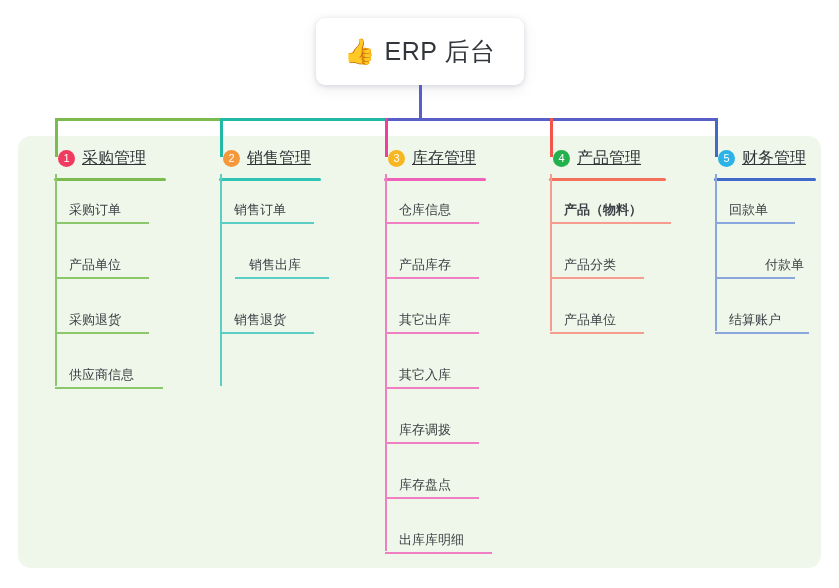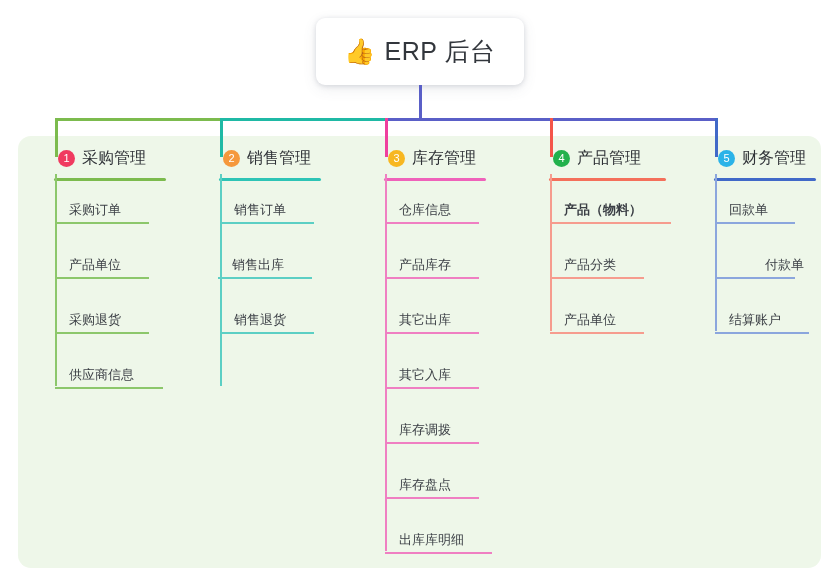--- a/index.html
+++ b/index.html
@@ -34,21 +34,21 @@
   }
 
   
   .col{position:absolute;top:145px;}
   .col-head{position:relative;display:flex;align-items:center;gap:7px;padding:0 0 0 22px;height:27px;}
   .badge{
     width:17px;height:17px;border-radius:50%;
     color:#ffffff;font-size:11px;line-height:17px;text-align:center;
     font-family:"Liberation Sans",sans-serif;flex:none;
   }
-  .col-title{font-size:16px;color:#2f3237;white-space:nowrap;}
+  .col-title{font-size:16px;color:#2f3237;white-space:nowrap;text-decoration:underline;}
   .head-rule{position:absolute;left:18px;bottom:-9px;height:3px;border-radius:2px;}
 
   
   .spine{position:absolute;width:2px;}
   .leaf{position:absolute;}
   .leaf-label{
     font-size:13px;color:#3b3f45;white-space:nowrap;
     padding:0 0 5px 14px;display:block;
   }
   .leaf-rule{position:absolute;left:0;bottom:0;height:2px;}
@@ -106,21 +106,21 @@
         <div class="col-head">
           <span class="badge" style="background: rgb(245, 152, 60);">2</span>
           <span class="col-title">销售管理</span>
           <span class="head-rule" style="background: rgb(46, 196, 182); width: 102px;"></span>
         </div>
         <div class="spine" style="background: rgb(92, 207, 196); left: 19px; top: 29px; height: 212px;"></div>
         <div class="leaf" style="left: 19px; top: 56px; width: 94px;">
           <span class="leaf-label">销售订单</span>
           <span class="leaf-rule" style="background: rgb(92, 207, 196); width: 94px;"></span>
         </div>
-        <div class="leaf" style="left: 17px; top: 111px; width: 94px;">
+        <div class="leaf" style="left: 34px; top: 111px; width: 94px;">
           <span class="leaf-label">销售出库</span>
           <span class="leaf-rule" style="background: rgb(92, 207, 196); width: 94px;"></span>
         </div>
         <div class="leaf" style="left: 19px; top: 166px; width: 94px;">
           <span class="leaf-label">销售退货</span>
           <span class="leaf-rule" style="background: rgb(92, 207, 196); width: 94px;"></span>
         </div>
       </div>
       <div class="col" style="left: 366px; width: 140px;">
         <div class="col-head">

